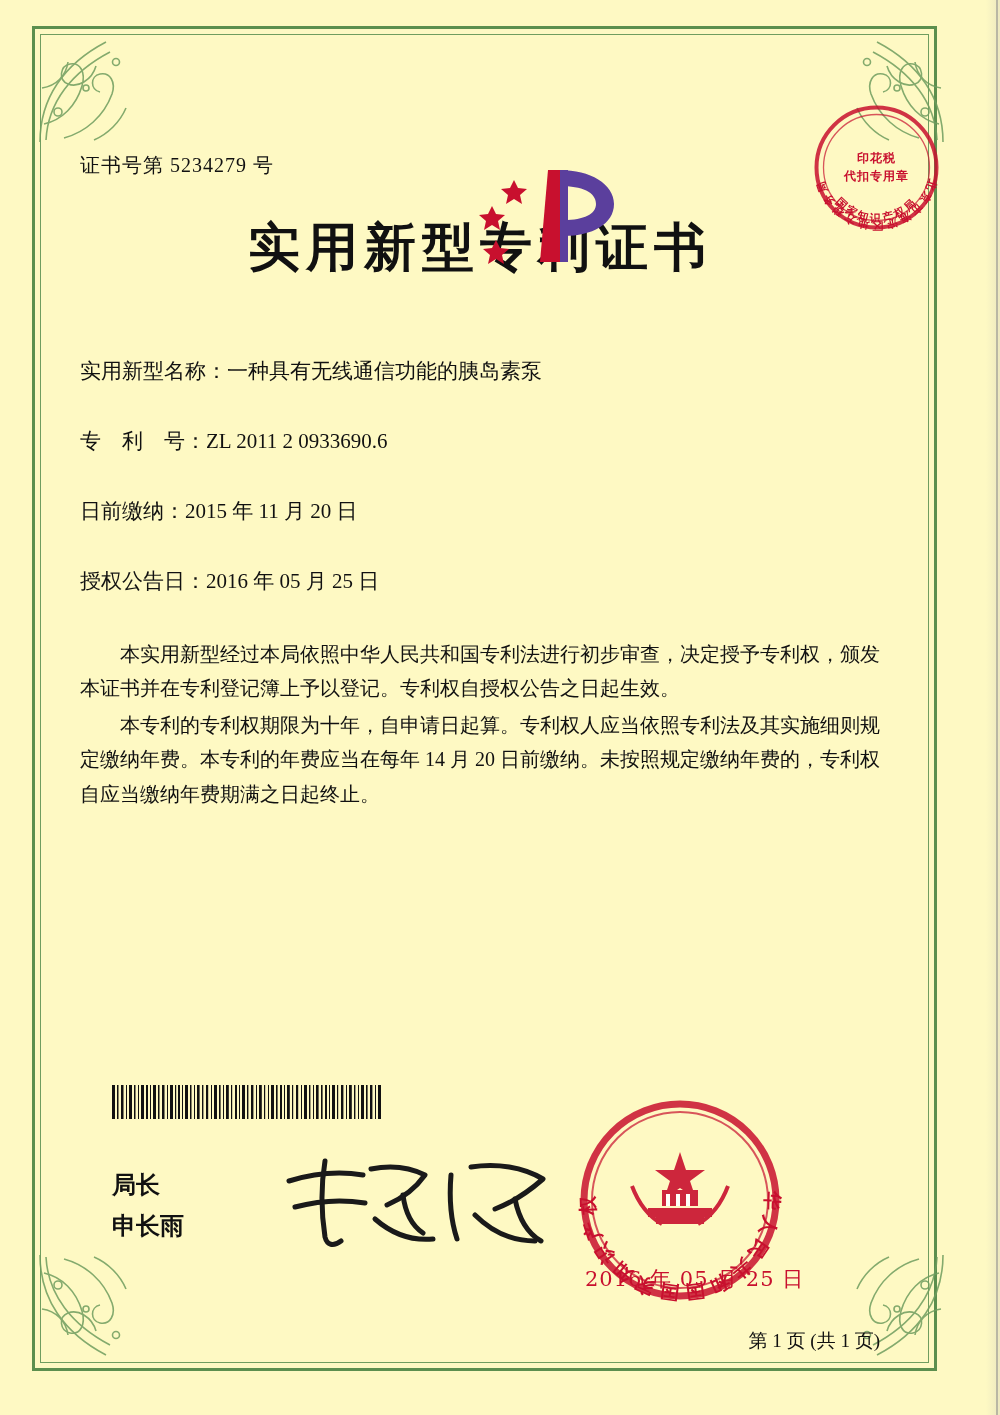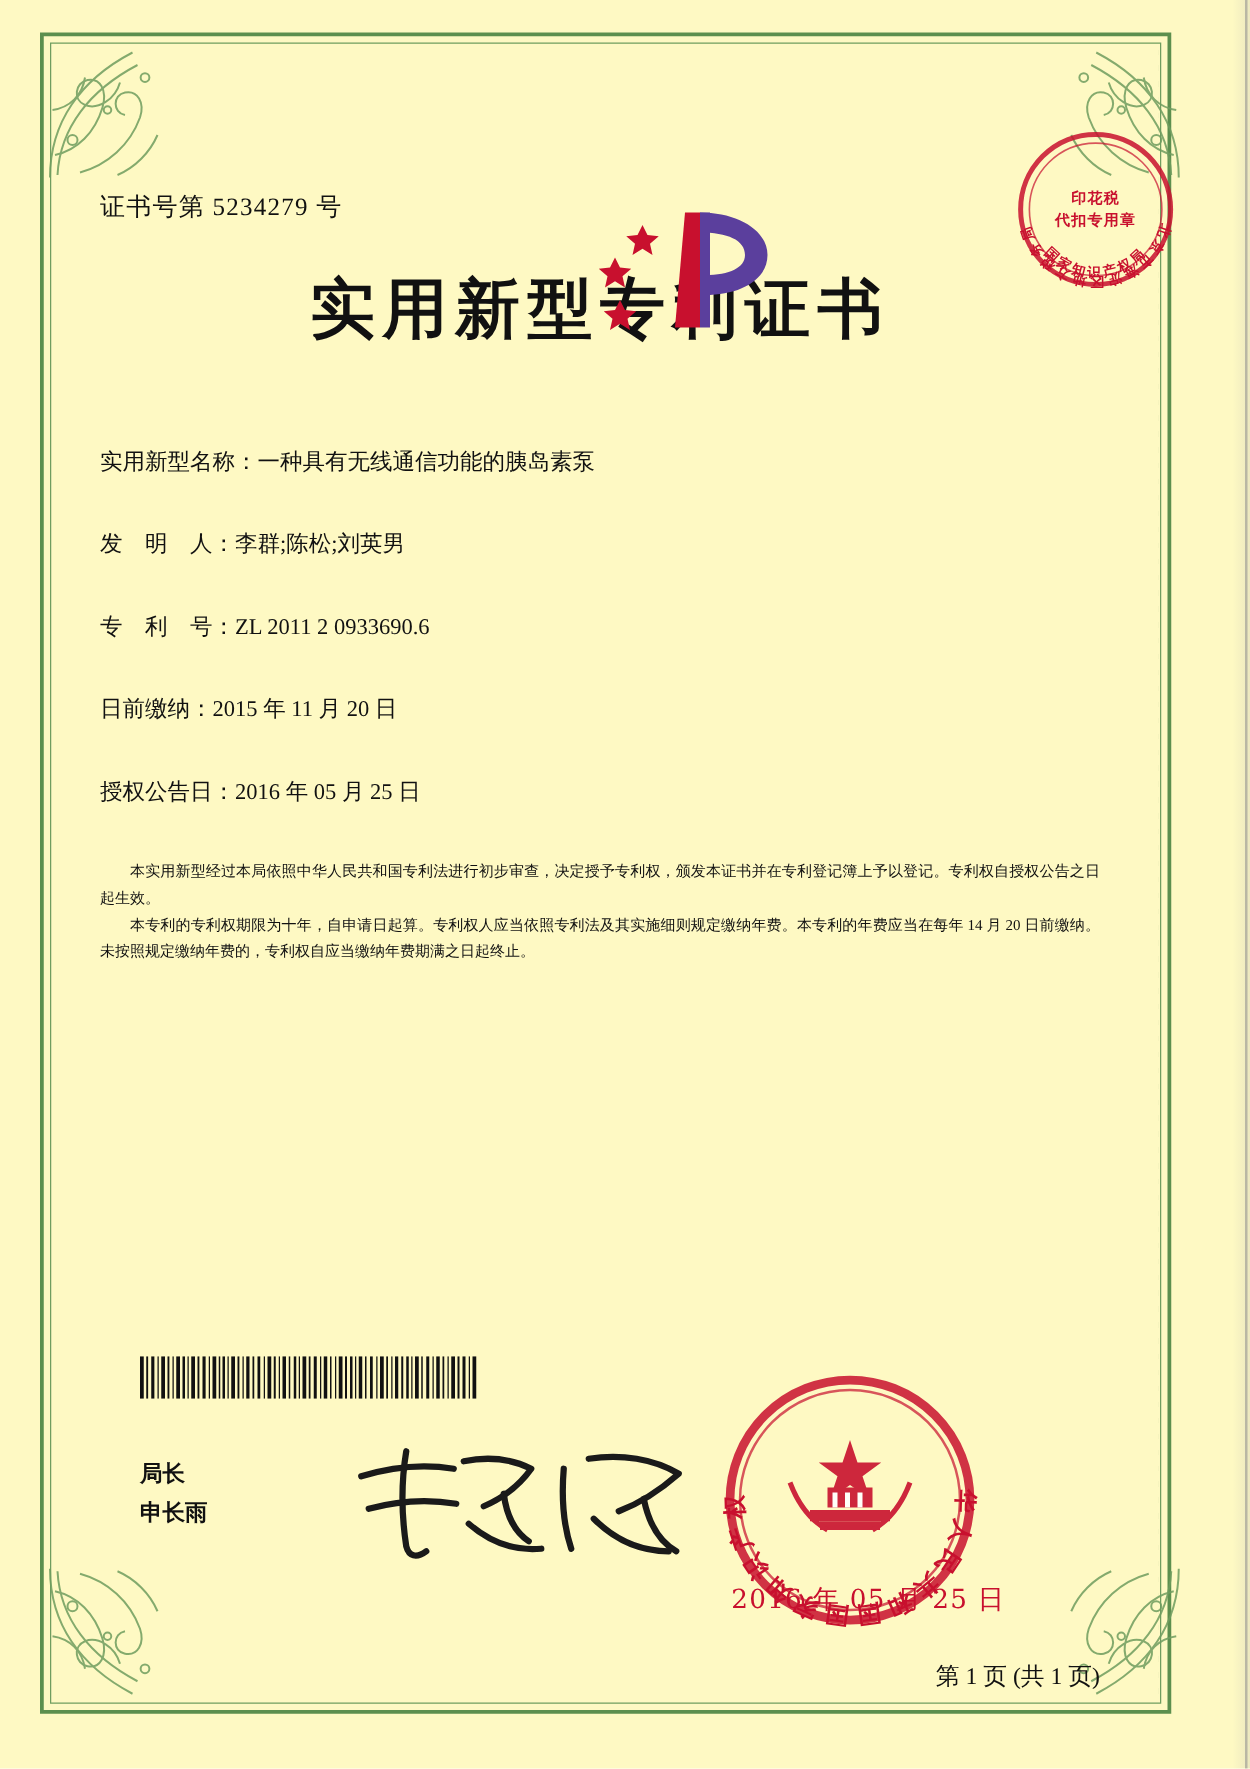--- a/index.html
+++ b/index.html
@@ -117,55 +117,55 @@
     font-weight: bold;
     letter-spacing: 6px;
     color: #111;
     margin: 34px 0 0 0;
     font-family: "DejaVu Serif", "Liberation Serif", serif;
   }
   .fields {
     margin-top: 74px;
   }
   .field {
-    font-size: 18px;
+    font-size: 21px;
     color: #111;
     margin-bottom: 42px;
     white-space: nowrap;
   }
   .field .label {
     display: inline-block;
   }
   .field .value {
     display: inline-block;
   }
 
   .paras {
     margin-top: 34px;
   }
   .para {
-    font-size: 12px;
+    font-size: 20px;
     line-height: 1.72;
     color: #111;
     text-indent: 2em;
     text-align: justify;
     margin: 0 0 2px 0;
   }
   .barcode {
     position: absolute;
     left: 32px;
     top: 975px;
     width: 270px;
     height: 34px;
   }
   .sign-block {
     position: absolute;
     left: 32px;
     top: 1055px;
-    font-size: 18px;
+    font-size: 24px;
     line-height: 1.7;
     font-weight: bold;
     color: #111;
     font-family: "DejaVu Sans", "Liberation Sans", sans-serif;
   }
   .signature {
     position: absolute;
     left: 195px;
     top: 1035px;
     width: 300px;
@@ -285,23 +285,20 @@
         <path d="M88 12 C118 12 142 26 142 46 C142 66 120 78 92 78 L92 62 C112 62 124 56 124 46 C124 34 110 28 88 28 Z" fill="#5b3f9d"></path>
         <rect x="88" y="12" width="8" height="92" fill="#5b3f9d"></rect>
       </svg>
     </div>
 
     <h1 class="title">实用新型专利证书</h1>
 
     <div class="fields">
       <div class="field">
         <span class="label">实用新型名称：</span><span class="value">一种具有无线通信功能的胰岛素泵</span>
-      </div>
-      <div class="field">
-        <span class="label">发　明　人：</span><span class="value">李群;陈松;刘英男</span>
       </div>
       <div class="field">
         <span class="label">专　利　号：</span><span class="value">ZL 2011 2 0933690.6</span>
       </div>
       <div class="field">
         <span class="label">日前缴纳：</span><span class="value">2015 年 11 月 20 日</span>
       </div>
       <div class="field">
         <span class="label">授权公告日：</span><span class="value">2016 年 05 月 25 日</span>
       </div>

